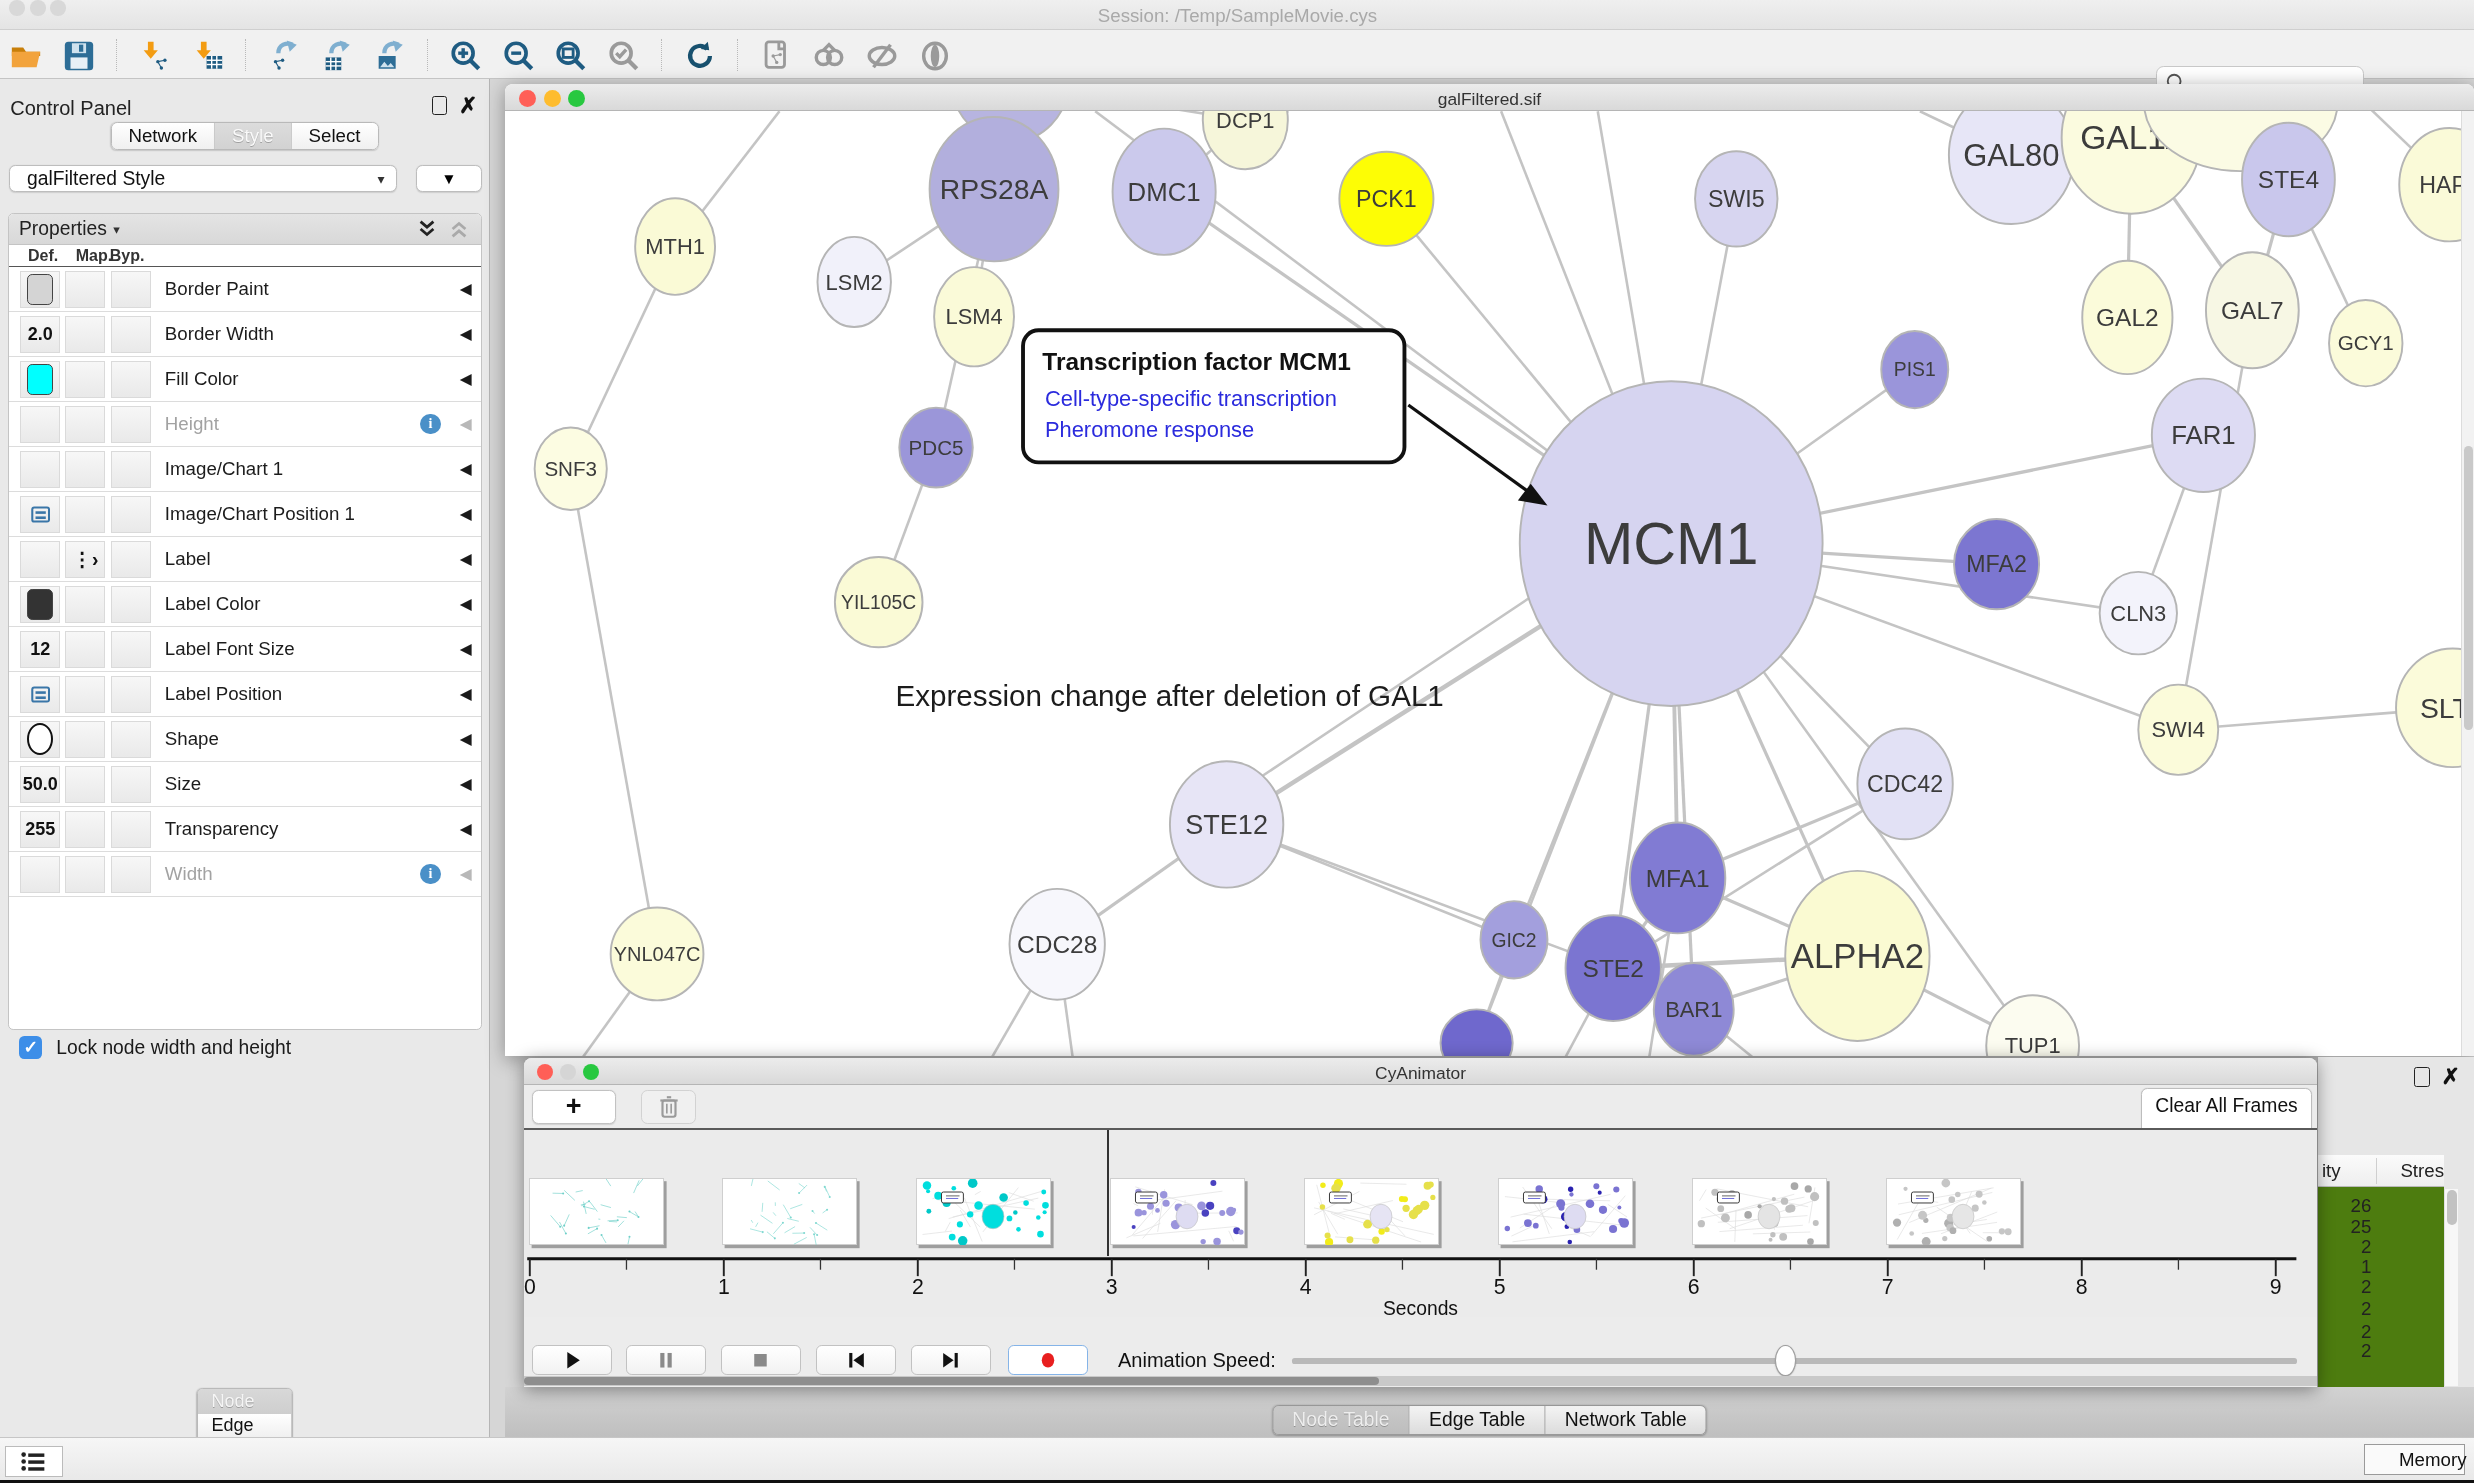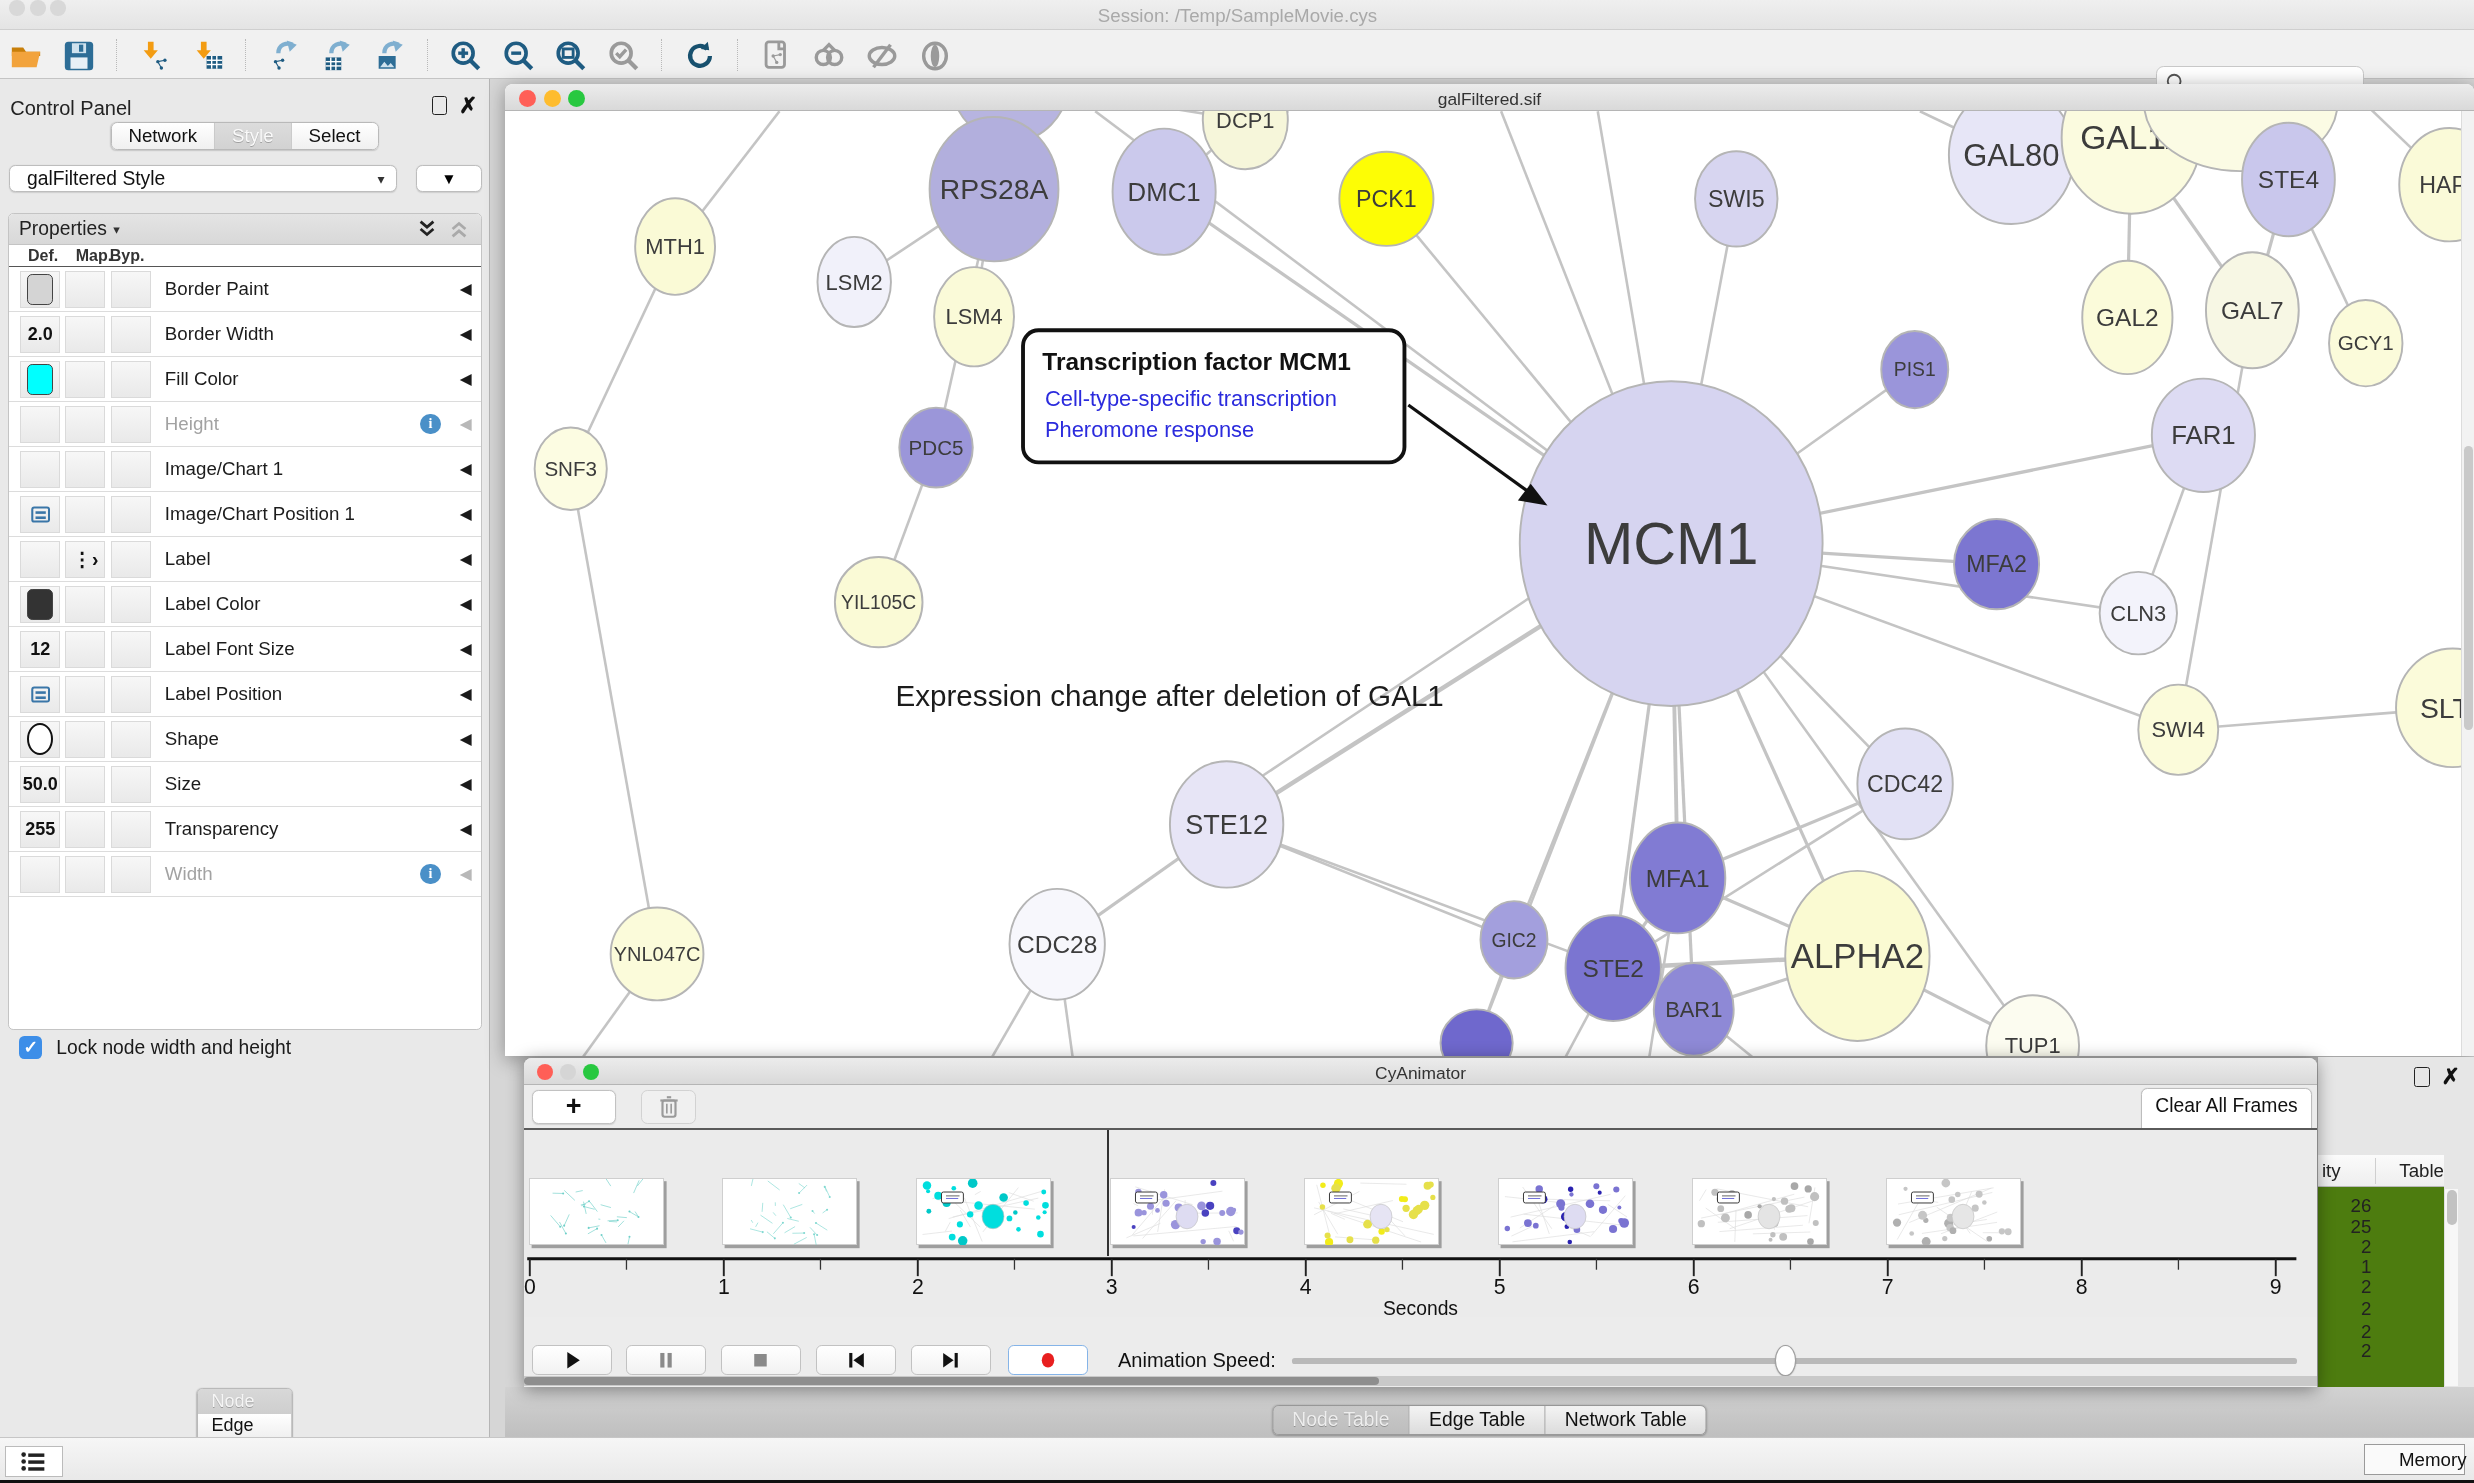--- a/index.html
+++ b/index.html
@@ -689,21 +689,21 @@
 
 <div class="abs" id="table-panel">
   <div class="abs win-btns" style="right:14px;top:10.3px;">
     <span class="float-glyph"></span>
     <span class="close-glyph">✗</span>
   </div>
   <div id="tp-grid">
     <div id="tp-header">
       <span style="margin-left:3.9px;width:71px;">ity</span>
       <span style="border-left:0.6px solid #cfcfcf;height:26px;"></span>
-      <span style="margin-left:23px;">Table</span>
+      <span style="margin-left:23px;">Stres</span>
     </div>
     <div id="tp-rows">
         <div class="tp-num" style="left: 1.3px; top: 40px;">26</div>
         <div class="tp-num" style="left: 1.3px; top: 61px;">25</div>
         <div class="tp-num" style="left: 1.3px; top: 81px;">2</div>
         <div class="tp-num" style="left: 1.3px; top: 101px;">1</div>
         <div class="tp-num" style="left: 1.3px; top: 121px;">2</div>
         <div class="tp-num" style="left: 1.3px; top: 143px;">2</div>
         <div class="tp-num" style="left: 1.3px; top: 166px;">2</div>
         <div class="tp-num" style="left: 1.3px; top: 185px;">2</div>

